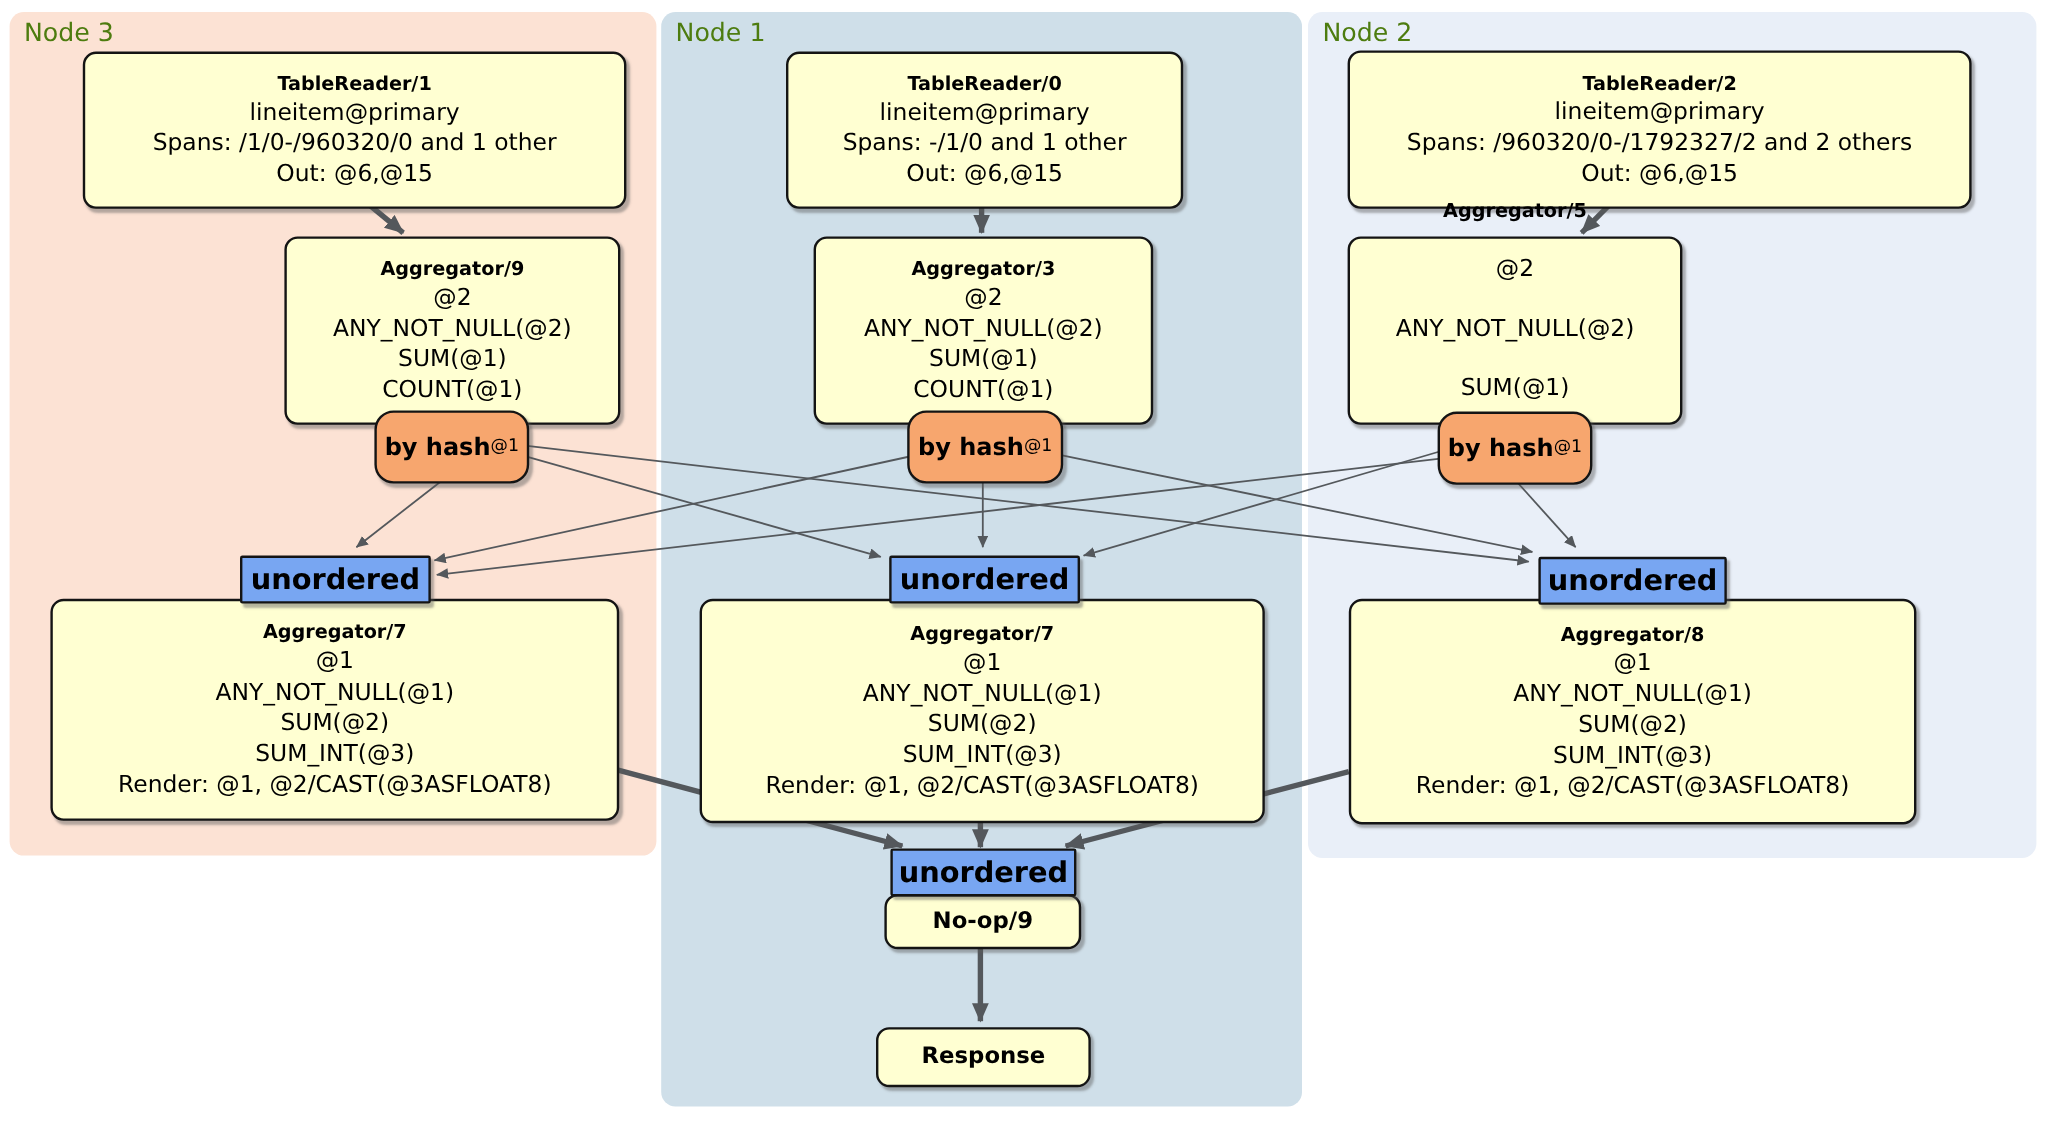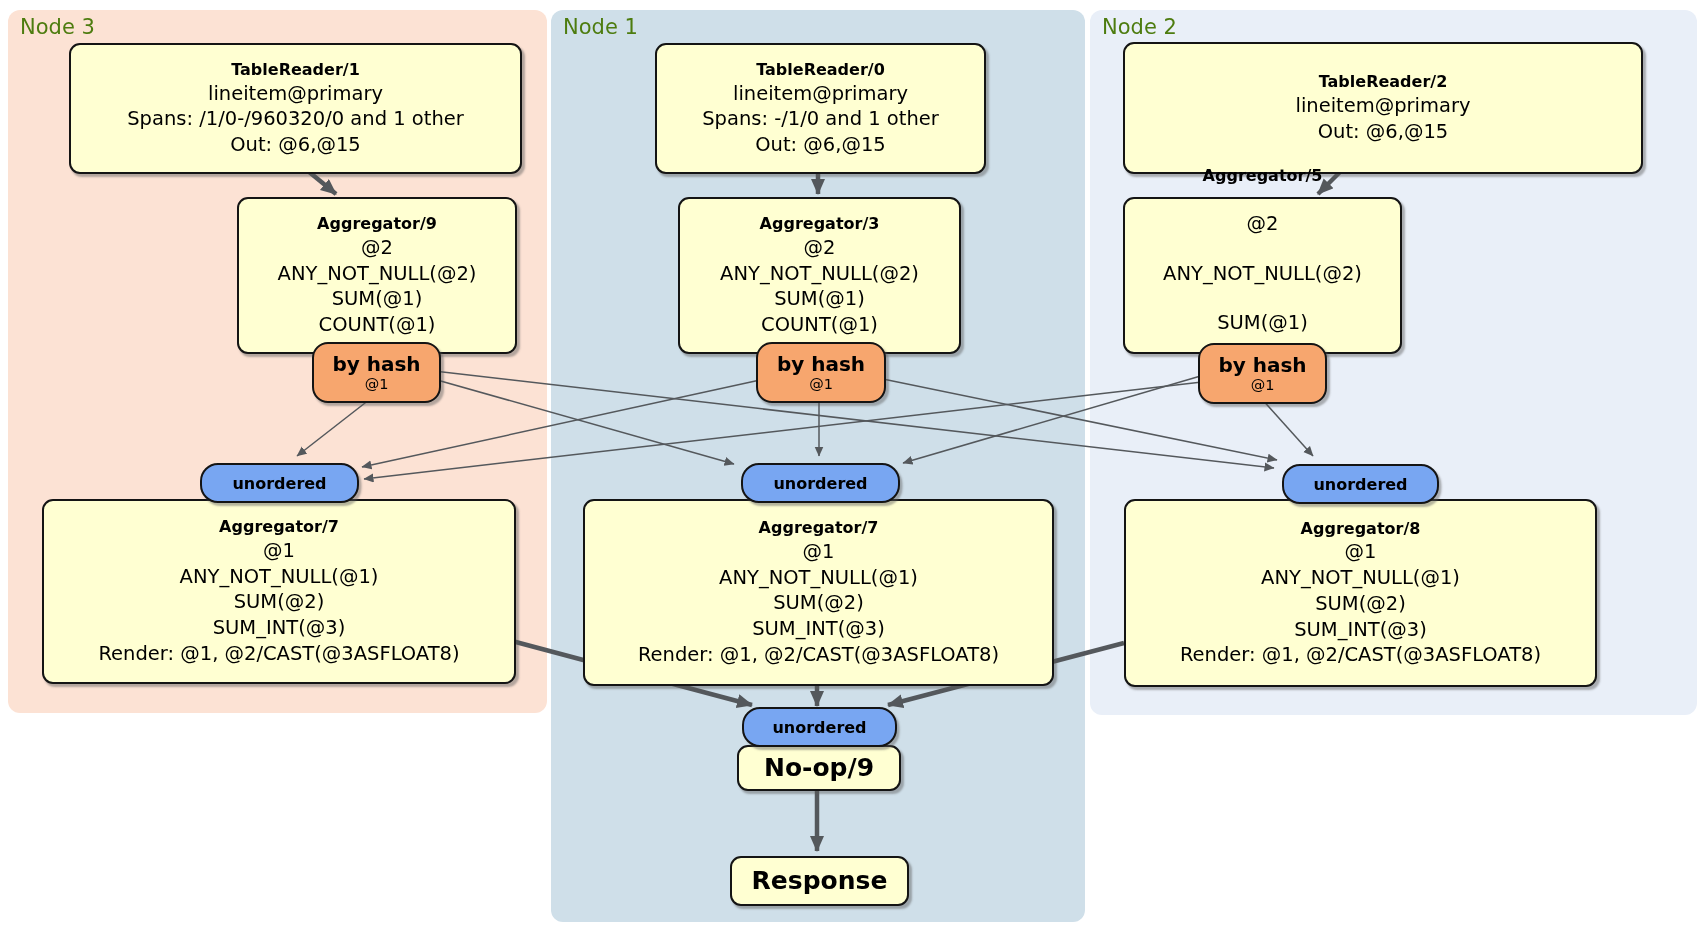--- a/index.html
+++ b/index.html
@@ -10,33 +10,33 @@
   .panel{position:absolute;border-radius:12px;}
   .panel-label{position:absolute;left:12px;top:5px;font-size:21px;color:#4d7c0f;white-space:nowrap;}
   .edges{position:absolute;left:0;top:0;z-index:2;}
   .pbox{
     position:absolute;z-index:3;background:#ffffd2;border:2px solid #141414;border-radius:11px;
     box-shadow:2.5px 3px 2px rgba(90,90,90,.45);
     display:flex;flex-direction:column;justify-content:center;align-items:center;text-align:center;
   }
   .pbox .title{font-weight:bold;font-size:16px;line-height:1.35;white-space:nowrap;}
   .pbox .line{font-size:19.5px;line-height:1.32;white-space:nowrap;}
-  .pbox.small .title{font-size:25px;}
+  .pbox.small .title{font-size:19px;}
   .router{
     position:absolute;z-index:4;background:#f7a66e;border:2px solid #141414;border-radius:16px;
     box-shadow:2.5px 3px 2px rgba(90,90,90,.45);
-    display:flex;flex-direction:column;justify-content:center;align-items:center;text-align:center;
+    display:flex;flex-direction:row;justify-content:center;align-items:center;text-align:center;
   }
   .router .rlabel{font-weight:bold;font-size:20px;line-height:1.15;white-space:nowrap;}
   .router .rkey{font-size:14.5px;line-height:1.15;white-space:nowrap;}
   .pill{
-    position:absolute;z-index:4;background:#78a6f2;border:2px solid #141414;border-radius:18px;
+    position:absolute;z-index:4;background:#78a6f2;border:2px solid #141414;border-radius:2px;
     box-shadow:2.5px 3px 2px rgba(90,90,90,.45);
     display:flex;justify-content:center;align-items:center;text-align:center;
-    font-weight:bold;font-size:16px;white-space:nowrap;
+    font-weight:bold;font-size:24px;white-space:nowrap;
   }
 </style>
 </head>
 <body>
 
 <div class="stage">
 
   <div class="panel" style="left:8px;top:10px;width:539px;height:703px;background:#fce2d4;">
     <div class="panel-label">Node 3</div>
   </div>
@@ -88,20 +88,21 @@
   </div>
   <div class="pbox" style="left:655px;top:43px;width:327px;height:127px;">
     <div class="title">TableReader/0</div>
     <div class="line">lineitem@primary</div>
     <div class="line">Spans: -/1/0 and 1 other</div>
     <div class="line">Out: @6,@15</div>
   </div>
   <div class="pbox" style="left:1123px;top:42px;width:516px;height:128px;">
     <div class="title">TableReader/2</div>
     <div class="line">lineitem@primary</div>
+    <div class="line">Spans: /960320/0-/1792327/2 and 2 others</div>
     <div class="line">Out: @6,@15</div>
   </div>
 
   <div class="pbox" style="left:237px;top:197px;width:276px;height:153px;">
     <div class="title">Aggregator/9</div>
     <div class="line">@2</div>
     <div class="line">ANY_NOT_NULL(@2)</div>
     <div class="line">SUM(@1)</div>
     <div class="line">COUNT(@1)</div>
   </div>

